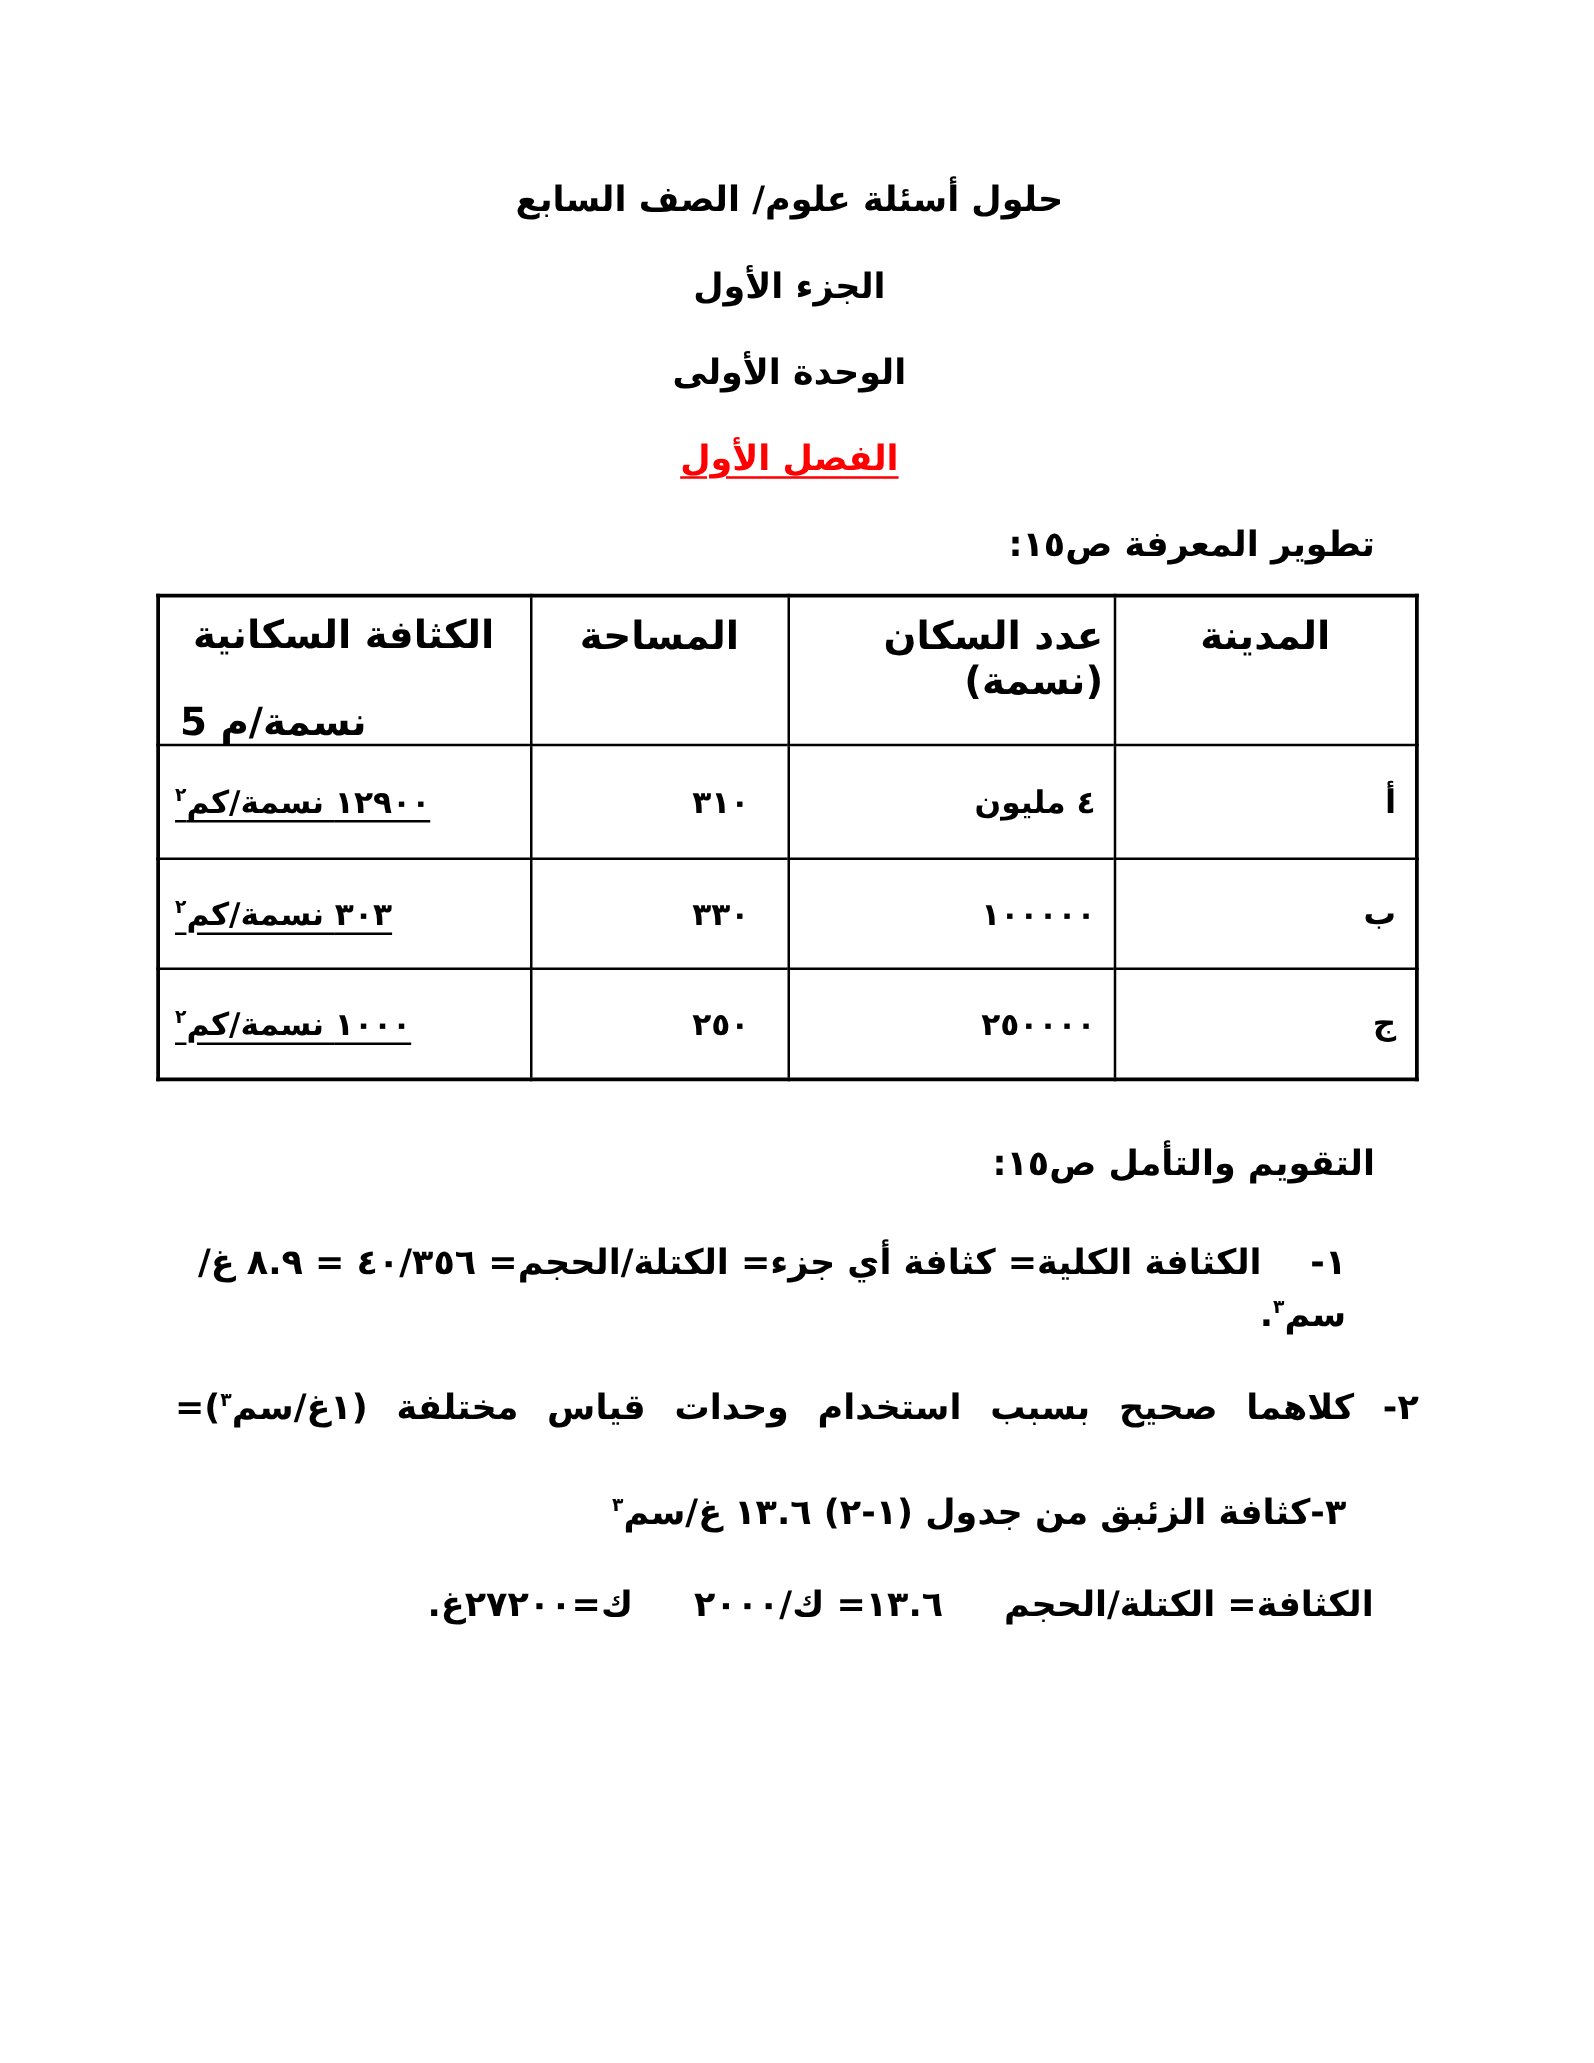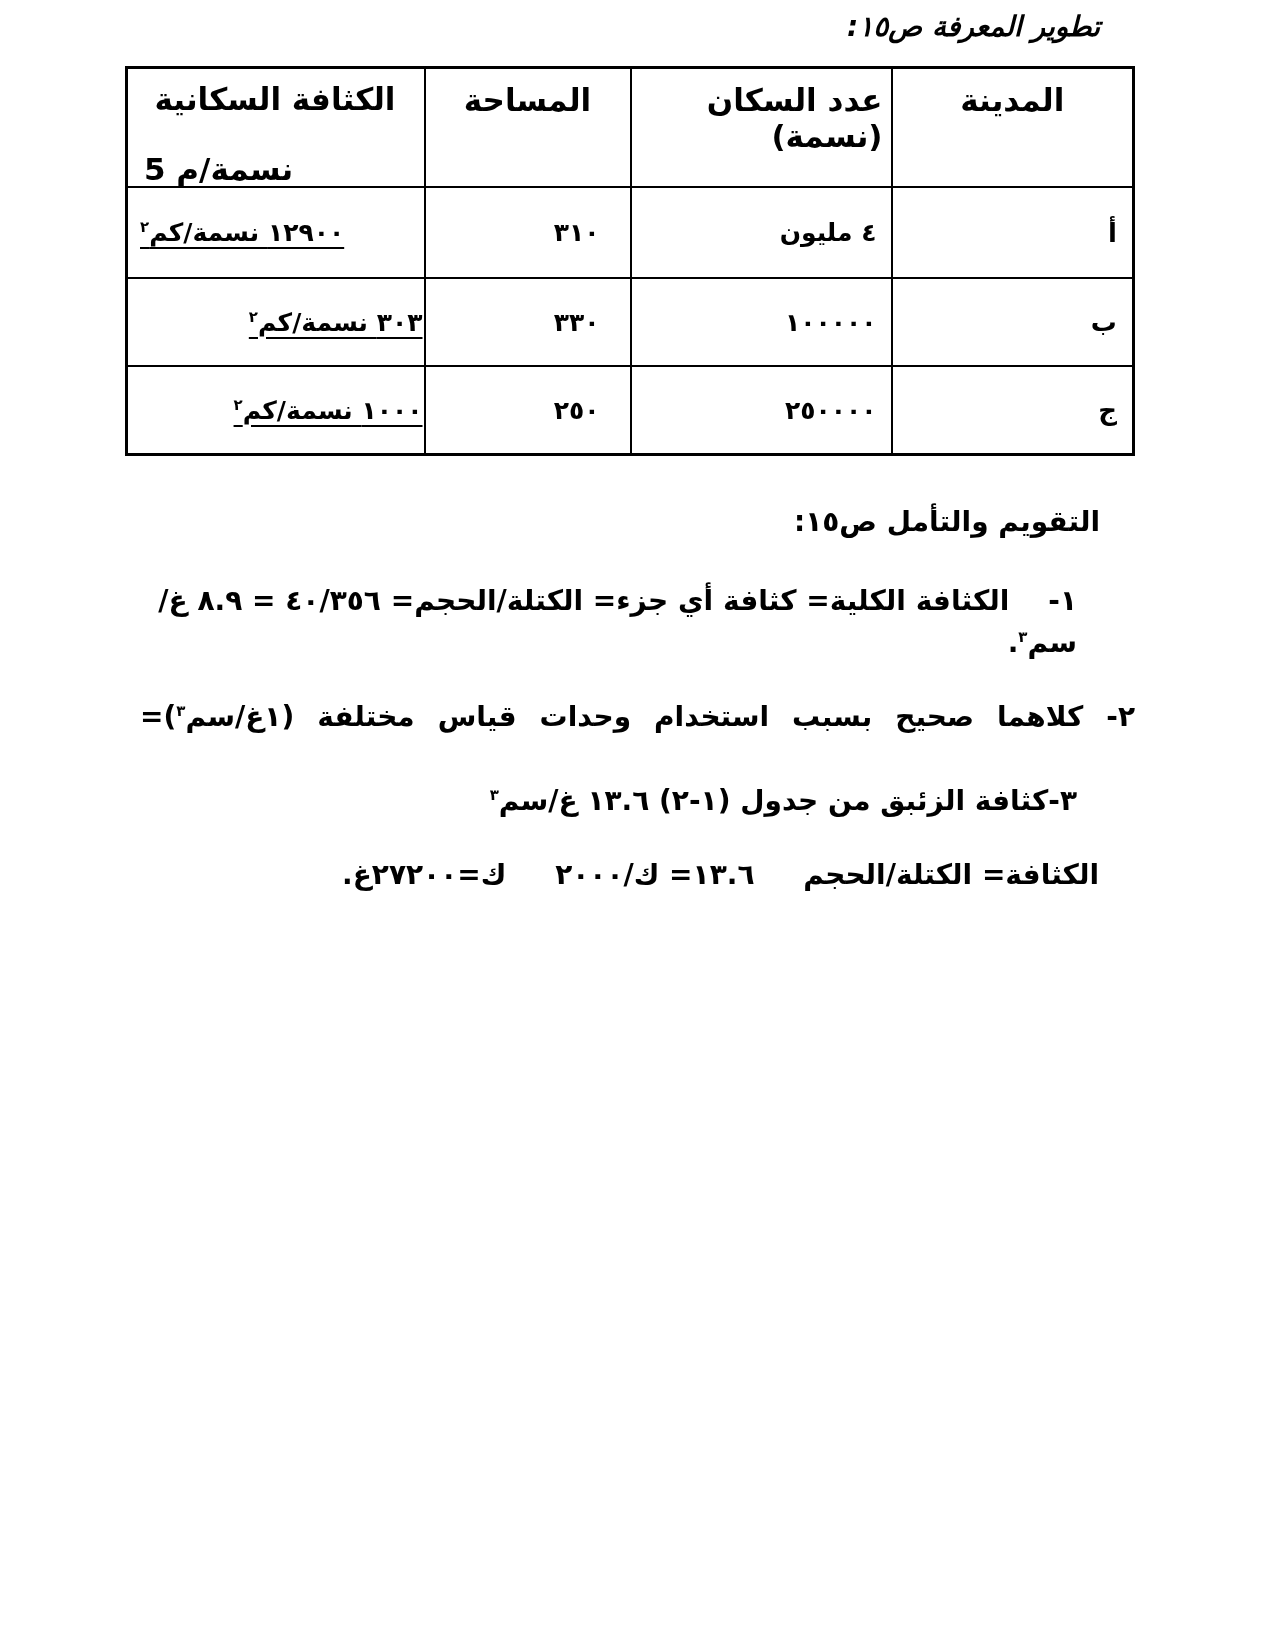--- a/index.html
+++ b/index.html
@@ -5,34 +5,34 @@
   html,body { margin:0; padding:0; }
   body {
     width:1275px; height:1650px; background:#ffffff; color:#000000;
     font-family:"DejaVu Sans", sans-serif; font-weight:bold; overflow:hidden;
   }
   .content { margin-left:128px; margin-right:140px; width:1007px; direction:rtl; }
   .titles { padding-top:142px; text-align:center; }
   .title { font-size:28px; line-height:36px; margin-bottom:33px; }
   .chapter { color:#ff0000; text-decoration:underline; text-decoration-thickness:2px; text-underline-offset:5px; }
   .section-heading { font-size:28px; line-height:36px; text-align:right; padding-left:0; }
-  .h-knowledge { margin-top:9px; padding-right:35px;font-style:italic; }
+  .h-knowledge { margin-top:9px; padding-right:35px; }
   .h-eval { margin-top:48px; padding-right:35px; }
 
   table.data { border-collapse:collapse; width:1007px; margin-top:21px; border:3px solid #000; table-layout:fixed; }
   table.data th, table.data td { border:2px solid #000; font-weight:bold; }
   th { font-size:31px; vertical-align:top; padding-top:13px; }
   td { font-size:25px; vertical-align:middle; }
   .th-city, .th-area { text-align:center; }
   .th-pop { text-align:right; padding-right:8px;border-radius:27px; }
   .th-density { padding:13px 0 0 0; }
   .dh1 { text-align:right; padding-right:28px; line-height:34px; }
   .dh2 { text-align:left; padding-left:16px; margin-top:36px; line-height:34px; }
   tr.r1 td { height:87px; }
-  tr.r2 td, tr.r3 td { height:84px;text-align:right; }
+  tr.r2 td, tr.r3 td { height:84px; }
   .cell-city { text-align:right; padding-right:15px; font-size:26px; }
   .cell-pop { text-align:right; padding-right:14px; }
   .cell-area { text-align:right; padding-right:30px; }
   .cell-density { text-align:left; padding-left:12px; }
   .u { text-decoration:underline; text-decoration-thickness:2px; text-underline-offset:6px; }
 
   sup { font-size:15px; line-height:0; vertical-align:super; }
 
   .p-item { font-size:28px; line-height:42px; text-align:right; white-space:pre-wrap; margin:0; }
   .item1 { margin-top:40px; padding-right:58px; }
@@ -40,20 +40,26 @@
   .item2b { margin-top:40px; direction:ltr; text-align:left; padding-left:14px; white-space:normal; }
   .item2b span, .item2b sup { unicode-bidi:isolate; }
   .item3a { margin-top:42px; padding-right:58px; }
   .item3b { margin-top:32px; padding-right:36px; }
 </style>
 </head>
 <body>
 
 <div class="content">
 
+  <div class="titles">
+    <div class="title">حلول أسئلة علوم/ الصف السابع</div>
+    <div class="title">الجزء الأول</div>
+    <div class="title">الوحدة الأولى</div>
+    <div class="title chapter">الفصل الأول</div>
+  </div>
 
   <div class="section-heading h-knowledge">تطوير المعرفة ص١٥:</div>
 
   <table class="data" dir="rtl">
     <colgroup>
       <col style="width:242px">
         <col style="width:261px">
         <col style="width:206px">
         <col style="width:298px">
     </colgroup>

